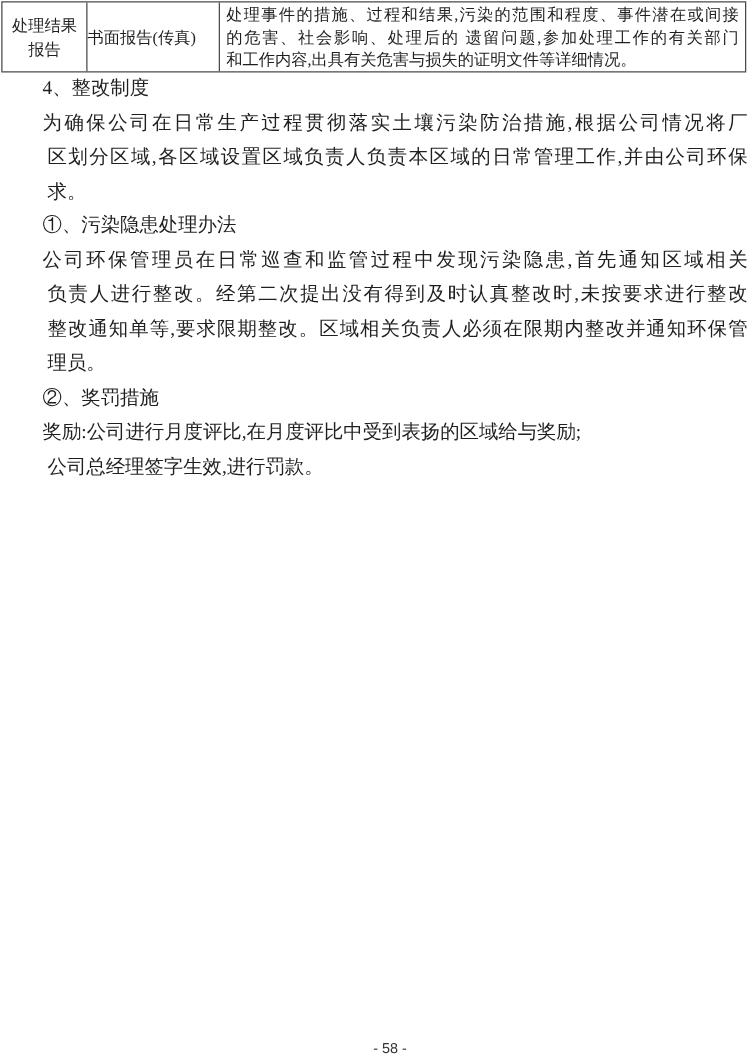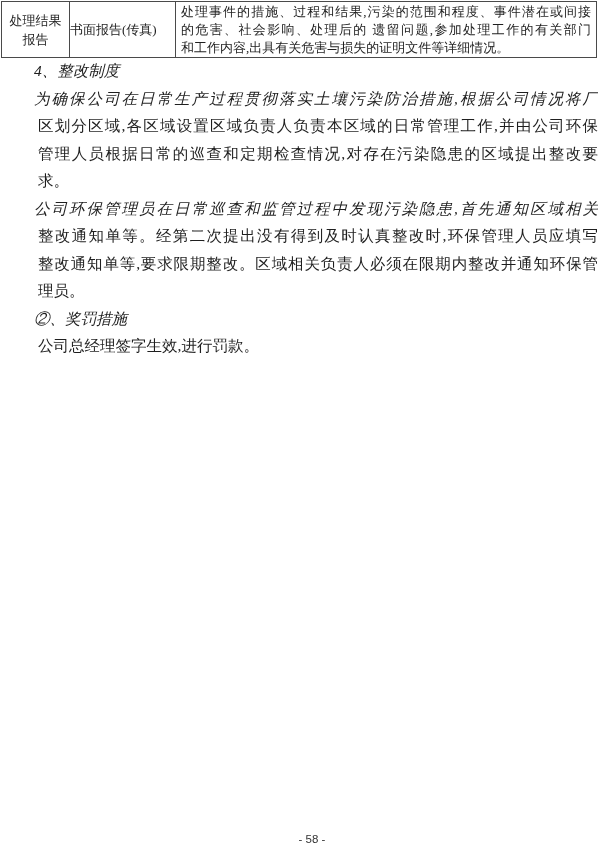--- a/index.html
+++ b/index.html
@@ -76,21 +76,20 @@
   }
   .ln {
     height: 27.5px;
     line-height: 27.5px;
     overflow: hidden;
     white-space: nowrap;
     padding-left: 37px;
   }
   .ln.ind {
     padding-left: 33px;
-    font-style: italic;
   }
   .ln.j {
     white-space: normal;
     text-align: justify;
     text-align-last: justify;
     text-justify: inter-character;
   }
 
   
   .footer {
@@ -122,27 +121,28 @@
       <div class="tline j">处理事件的措施、过程和结果,污染的范围和程度、事件潜在或间接</div>
       <div class="tline j">的危害、社会影响、处理后的 遗留问题,参加处理工作的有关部门</div>
       <div class="tline">和工作内容,出具有关危害与损失的证明文件等详细情况。</div>
     </div>
   </div>
 
   <div class="doc-body">
     <div class="ln ind">4、整改制度</div>
     <div class="ln ind j">为确保公司在日常生产过程贯彻落实土壤污染防治措施,根据公司情况将厂</div>
     <div class="ln j">区划分区域,各区域设置区域负责人负责本区域的日常管理工作,并由公司环保</div>
-    <div class="ln j">管理人员根据日常的巡查和定期检查情况,对存在污染隐患的区域提出整改要</div>
     <div class="ln">求。</div>
+    <div class="ln ind">①、污染隐患处理办法</div>
     <div class="ln ind j">公司环保管理员在日常巡查和监管过程中发现污染隐患,首先通知区域相关</div>
-    <div class="ln j">整改通知单等。经第二次提出没有得到及时认真整改时,环保管理人员应填写</div>
+    <div class="ln j">负责人进行整改。经第二次提出没有得到及时认真整改时,未按要求进行整改</div>
     <div class="ln j">整改通知单等,要求限期整改。区域相关负责人必须在限期内整改并通知环保管</div>
     <div class="ln">理员。</div>
     <div class="ln ind">②、奖罚措施</div>
+    <div class="ln ind">奖励:公司进行月度评比,在月度评比中受到表扬的区域给与奖励;</div>
     <div class="ln">公司总经理签字生效,进行罚款。</div>
   </div>
 
   <div class="footer">
     <span>- 58 -</span>
   </div>
 
 </div>
 
 </body></html>

